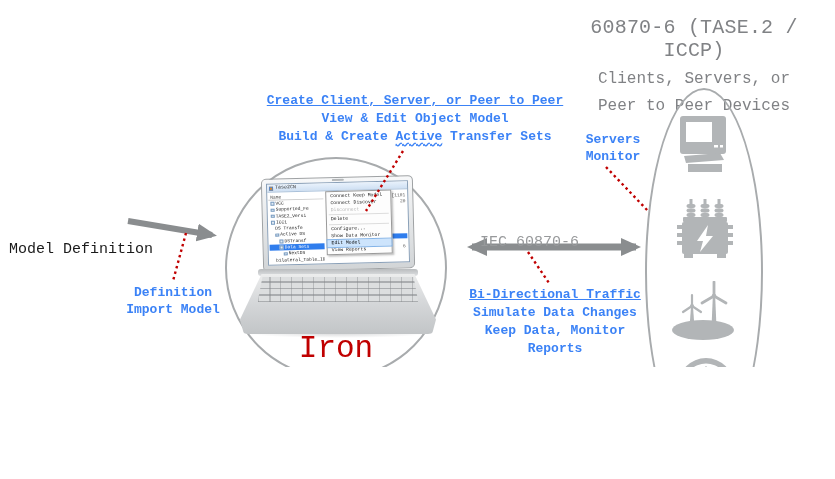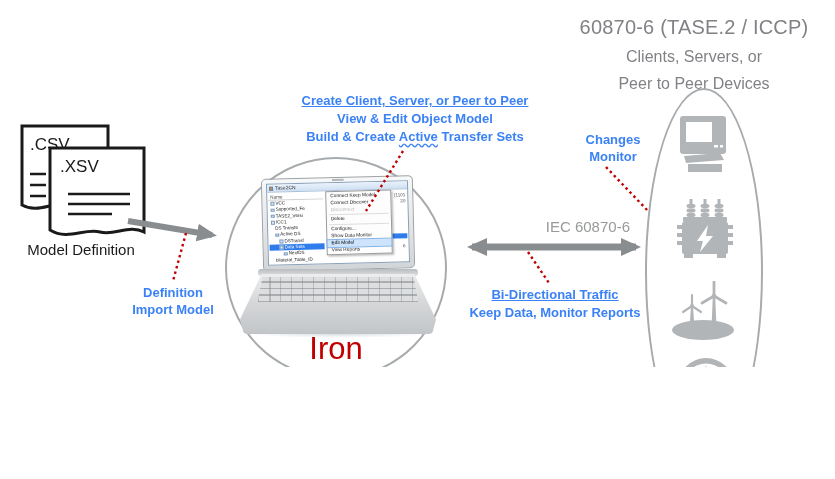--- a/index.html
+++ b/index.html
@@ -1,18 +1,18 @@
 <!DOCTYPE html>
 <html><head>
 <meta charset="utf-8">
 <style>
   * { margin:0; padding:0; box-sizing:border-box; }
   html,body { background:#ffffff; }
   body { font-family:"Liberation Sans","DejaVu Sans",sans-serif; }
-  .canvas { position:relative; width:835px; height:367px; background:#fff; overflow:hidden; }
+  .canvas { position:relative; width:835px; height:367px; background:#fff; overflow:hidden;font-family:Liberation Mono, monospace; }
 
   
   .heading { position:absolute; left:555px; top:16px; width:278px; text-align:center; color:#808285; }
   .heading .t1 { font-size:20px; letter-spacing:.2px; }
   .heading .t2 { font-size:16px; line-height:19px; margin-top:8px; }
 
   
   .docs { position:absolute; left:16px; top:122px; width:140px; height:122px; }
   .docs-caption { position:absolute; left:6px; top:241px; width:150px; text-align:center;
                   font-size:15px; color:#1a1a1a; }
@@ -20,21 +20,21 @@
   
   .note { position:absolute; color:#3b82f6; font-size:13px; font-weight:700; text-align:center; line-height:18px; }
   .note .ul { text-decoration:underline; }
   .note .wavy { text-decoration:underline; text-decoration-style:wavy; text-underline-offset:2px; }
   .note-capabilities { left:255px; top:92px; width:320px; }
   .note-import { left:118px; top:284px; width:110px; line-height:17px; }
   .note-traffic { left:455px; top:286px; width:200px; }
   .note-discover { left:568px; top:131px; width:90px; line-height:17px; }
 
   
-  .iec-label { position:absolute; left:480px; top:218px; width:150px; text-align:right;
+  .iec-label { position:absolute; left:480px; top:234px; width:150px; text-align:left;
                font-size:15px; color:#97999B; }
 
   
   .big-circle { position:absolute; left:225px; top:157px; width:222px; height:222px;
                 border:2px solid #A8ABAD; border-radius:50%; }
   .device-ellipse { position:absolute; left:645px; top:88px; width:118px; height:368px;
                     border:2px solid #A8ABAD; border-radius:50%; }
   .dev-icon { position:absolute; }
   .dev-computer { left:672px; top:116px; }
   .dev-transformer { left:675px; top:197px; }
@@ -94,34 +94,20 @@
 <body>
 
 <div class="canvas">
 
   <div class="heading">
     <div class="t1">60870-6 (TASE.2 / ICCP)</div>
     <div class="t2">Clients, Servers, or</div>
     <div class="t2">Peer to Peer Devices</div>
   </div>
 
-  <div class="docs">
-    <svg width="140" height="122" viewBox="0 0 140 122">
-      <path d="M6,4 L92,4 L92,82 C78,75 65,87 51,83 C37,79 22,92 6,83 Z" fill="#fff" stroke="#1a1a1a" stroke-width="3"></path>
-      <text x="14" y="28" font-size="17" fill="#1a1a1a">.CSV</text>
-      <line x1="14" y1="52" x2="30" y2="52" stroke="#1a1a1a" stroke-width="2.5"></line>
-      <line x1="14" y1="63" x2="30" y2="63" stroke="#1a1a1a" stroke-width="2.5"></line>
-      <line x1="14" y1="74" x2="30" y2="74" stroke="#1a1a1a" stroke-width="2.5"></line>
-      <path d="M34,26 L128,26 L128,110 C113,102 99,114 84,110 C68,106 52,119 34,108 Z" fill="#fff" stroke="#1a1a1a" stroke-width="3"></path>
-      <text x="44" y="50" font-size="17" fill="#1a1a1a">.XSV</text>
-      <line x1="52" y1="72" x2="114" y2="72" stroke="#1a1a1a" stroke-width="2.5"></line>
-      <line x1="52" y1="82" x2="114" y2="82" stroke="#1a1a1a" stroke-width="2.5"></line>
-      <line x1="52" y1="92" x2="96" y2="92" stroke="#1a1a1a" stroke-width="2.5"></line>
-    </svg>
-  </div>
   <div class="docs-caption">Model Definition</div>
 
   <div class="big-circle"></div>
 
   <div class="laptop">
     <div class="laptop-shadow"></div>
     <div class="screen">
       <div class="latch"></div>
       <div class="app-window">
         <div class="titlebar">
@@ -306,20 +292,21 @@
     <div class="ul">Create Client, Server, or Peer to Peer</div>
     <div>View &amp; Edit Object Model</div>
     <div><span>Build &amp; Create </span><span class="wavy">Active</span><span> Transfer Sets</span></div>
   </div>
   <div class="note note-import">
     <div>Definition</div>
     <div>Import Model</div>
   </div>
   <div class="note note-traffic">
     <div class="ul">Bi-Directional Traffic</div>
+    <div>Simulate Data Changes</div>
     <div>Keep Data, Monitor Reports</div>
   </div>
   <div class="note note-discover">
-    <div>Changes</div>
+    <div>Servers</div>
     <div>Monitor</div>
   </div>
 
 </div>
 
 </body></html>

